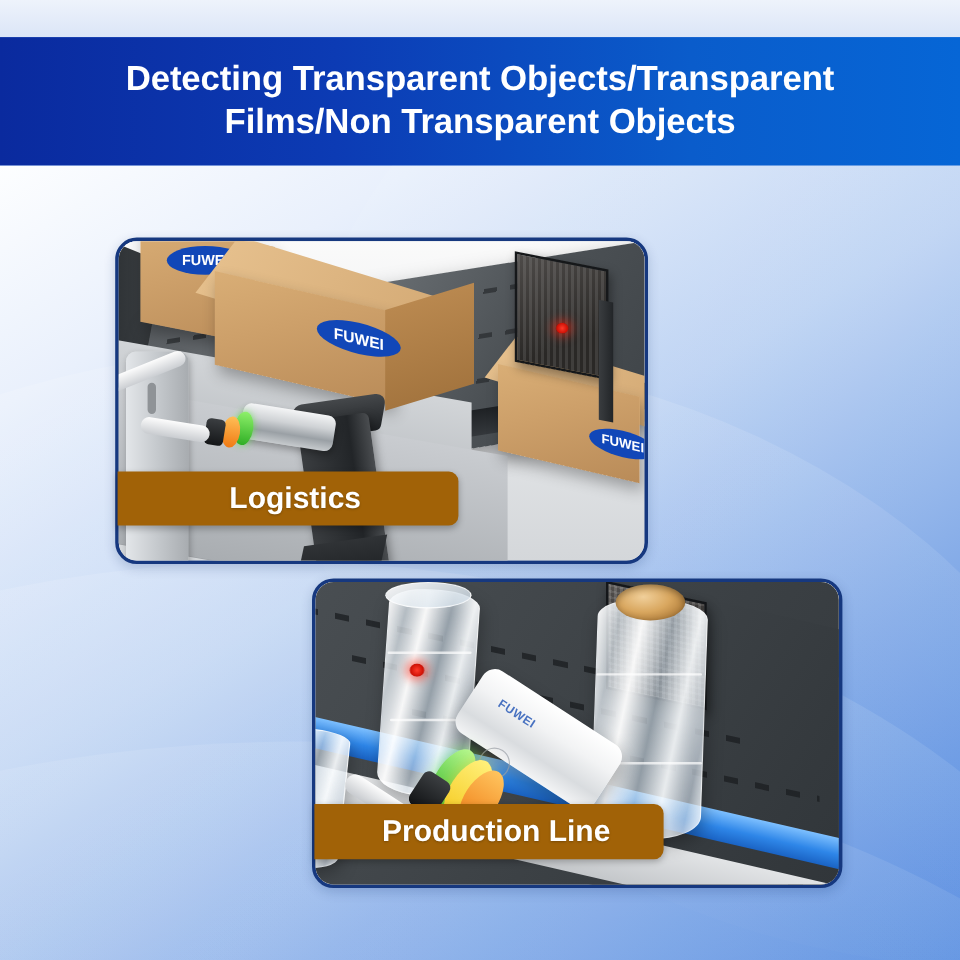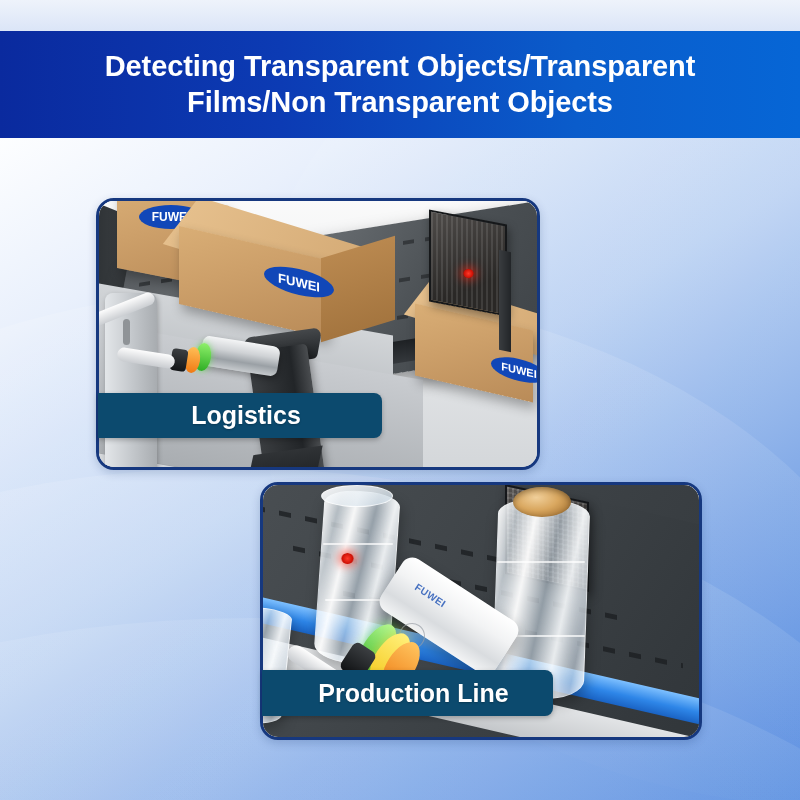--- a/index.html
+++ b/index.html
@@ -81,21 +81,21 @@
     box-shadow: 0 3px 10px rgba(10,40,100,0.20);
   }
   .card-top    { left: 96px;  top: 198px; width: 444px; height: 272px; }
   .card-bottom { left: 260px; top: 482px; width: 442px; height: 258px; }
 
   .photo { position: absolute; inset: 0; overflow: hidden; }
 
   
   .label-banner {
     position: absolute;
-    background: #0c4a6e;
+    background: #a16207;
     border-top-right-radius: 8px;
     border-bottom-right-radius: 8px;
     display: flex; align-items: center; justify-content: center;
     box-shadow: 0 2px 5px rgba(0,0,0,0.25);
     z-index: 40;
     padding-left: 12px;
   }
   .label-banner span {
     color: #ffffff; font-weight: bold;
     text-shadow: 0 1px 2px rgba(0,0,0,0.25);

